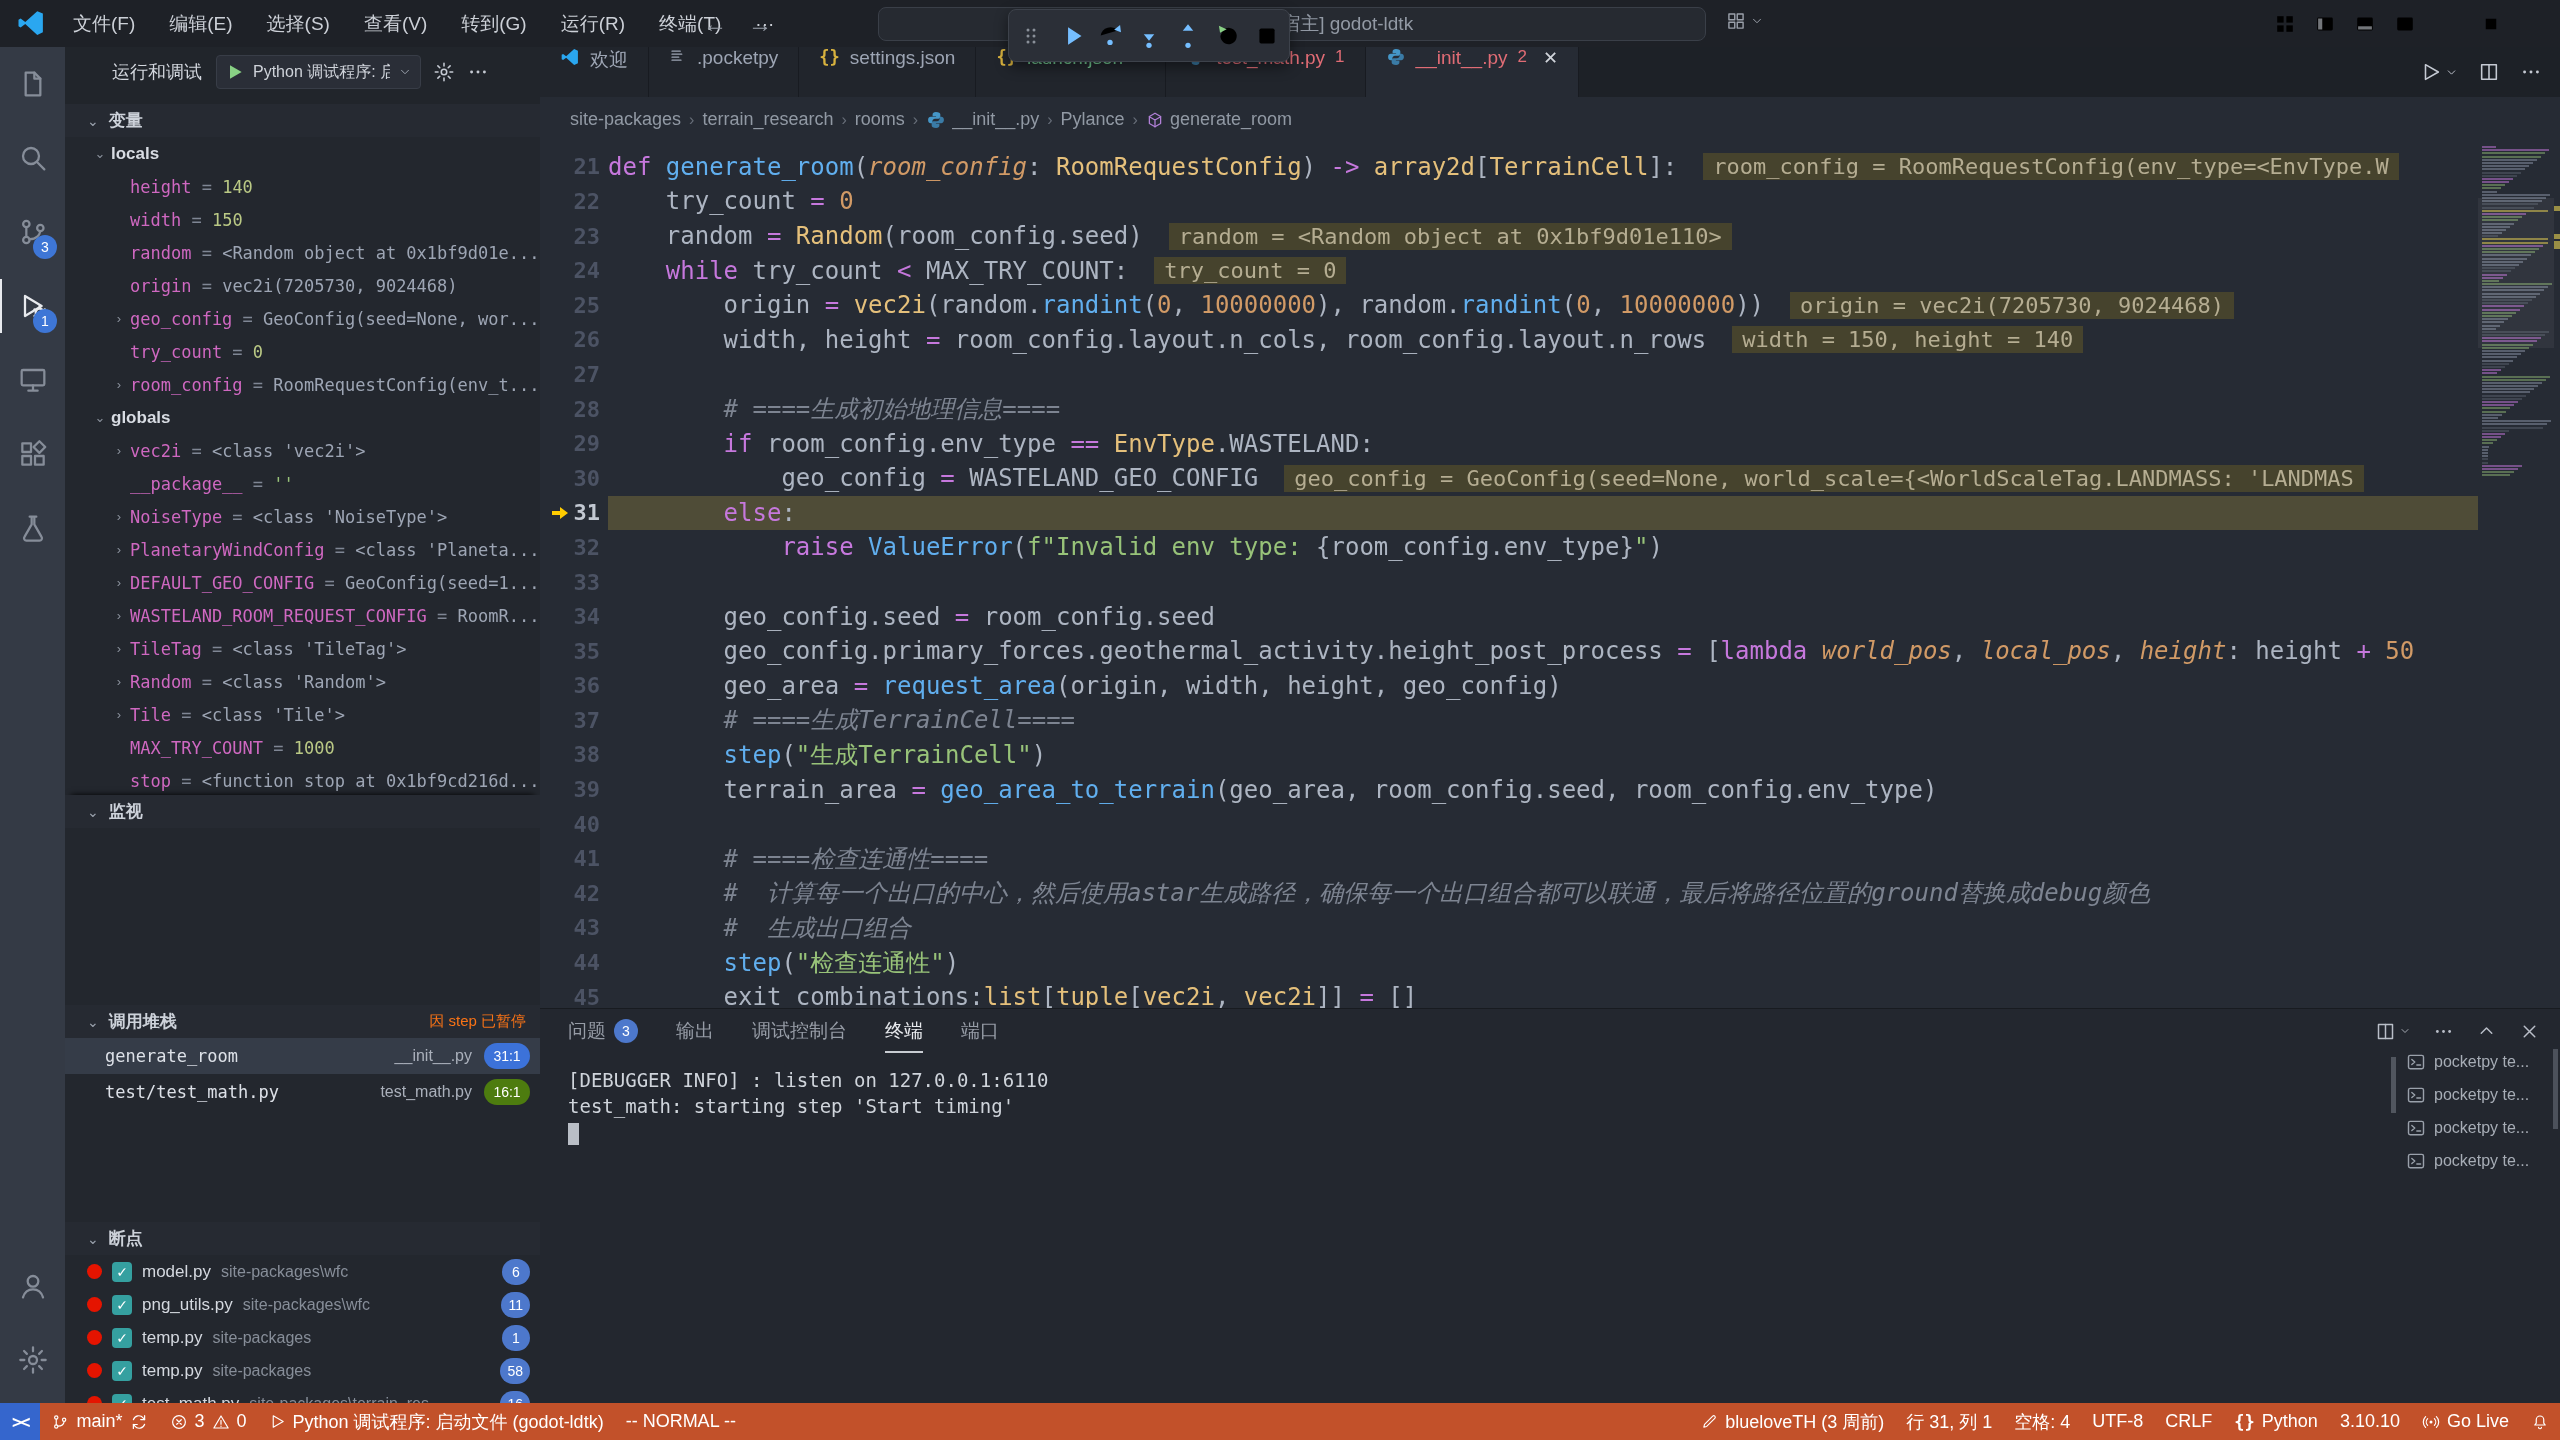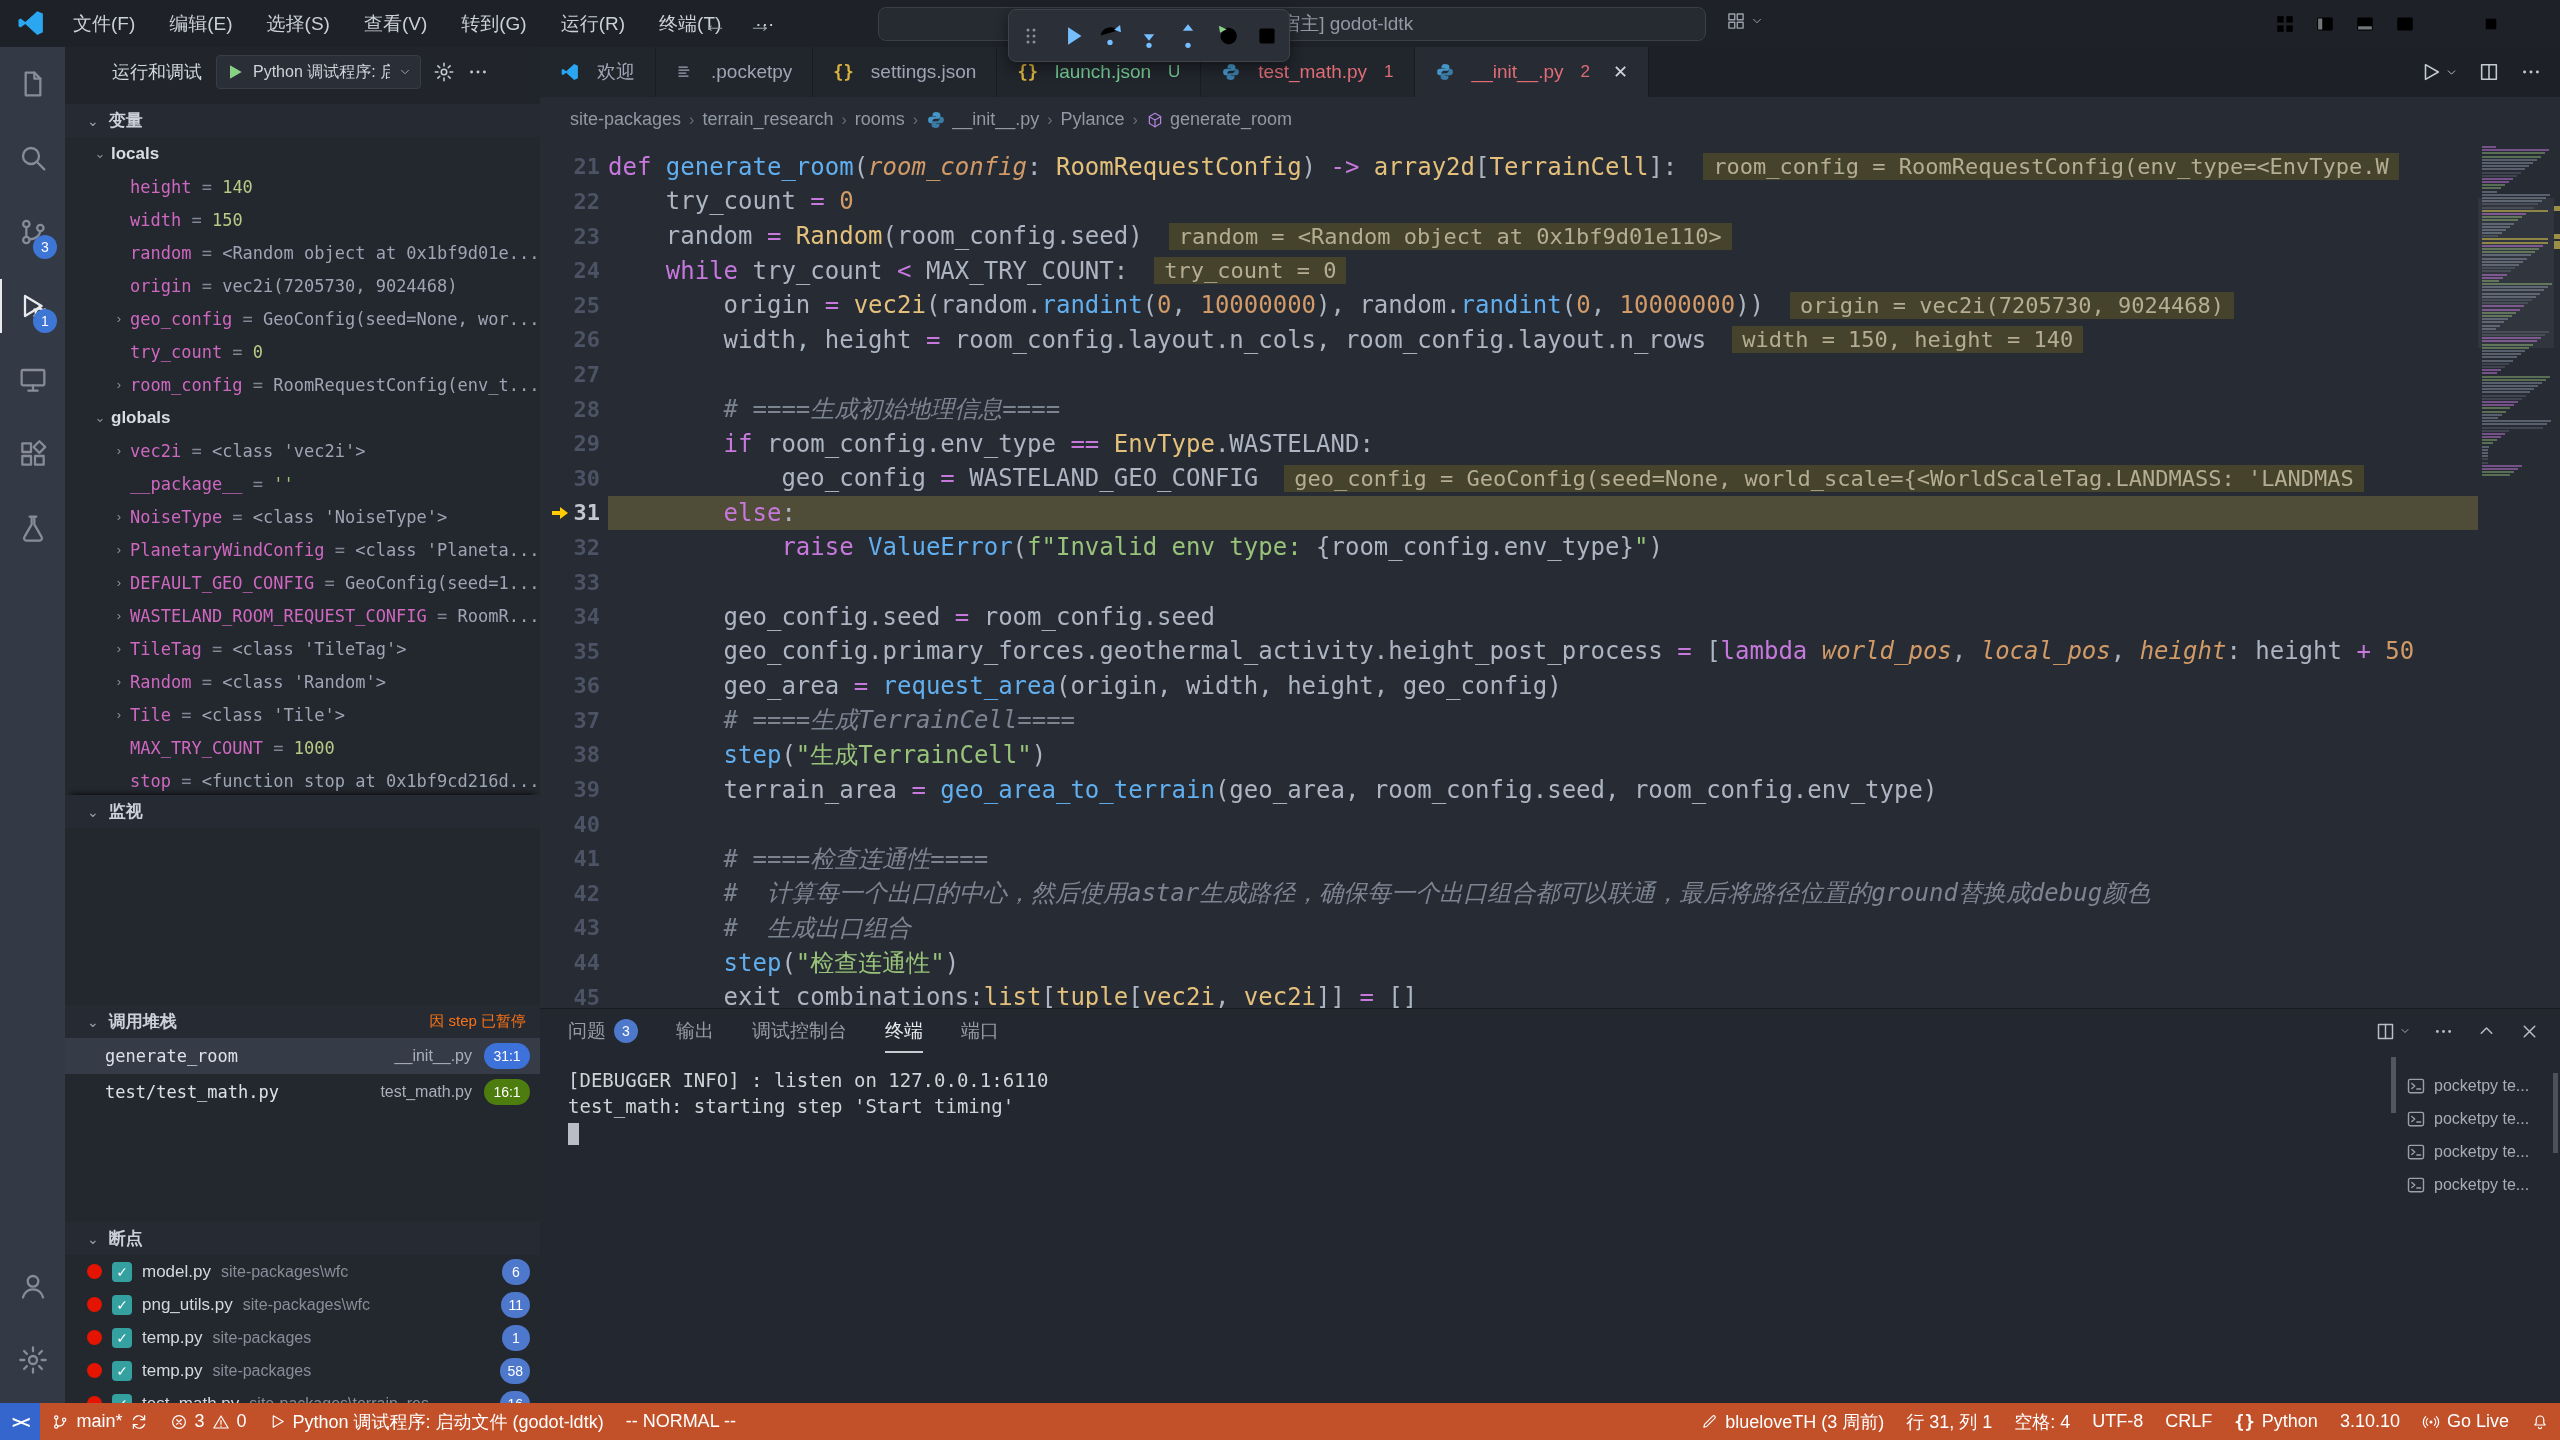--- a/index.html
+++ b/index.html
@@ -92,21 +92,21 @@
     display:flex; align-items:center; justify-content:center; flex:0 0 20px; }
   .bp-file { font-size:17px; color:#d4d8df; white-space:nowrap; }
   .bp-path { font-size:16px; color:#878e99; white-space:nowrap; overflow:hidden; flex:1; }
   .bp-count { min-width:28px; height:26px; border-radius:13px; background:#4d78cc; color:#fff; font-size:14px;
     display:flex; align-items:center; justify-content:center; padding:0 7px; }
 
   
   #editor { position:absolute; left:540px; top:47px; right:0; bottom:37px; background:#262b34; }
   #tabbar { position:absolute; top:0; left:0; right:0; height:50px; background:#1d2127; display:flex; }
   #tabs { display:flex; height:50px; }
-  .tab { display:flex; align-items:center; padding:0 20px; gap:17px; background:#21252c; border-right:1px solid #181b21;
+  .tab { display:flex; align-items:flex-start; padding:0 20px; gap:10px; background:#21252c; border-right:1px solid #181b21;
     font-size:19px; color:#9da5b4; white-space:nowrap; }
   .tab.active { background:#262b34; color:#a6adbb; }
   .tab.state-error .tab-label, .tab.state-error .tab-badge { color:#e06c75; }
   .tab.state-added .tab-label, .tab.state-added .tab-badge { color:#73c991; }
   .tab-badge { font-size:17px; }
   .tab-close { color:#d0d4da; font-size:18px; margin-left:6px; }
   .ticon-braces { color:#d8b23e; font-family:"DejaVu Sans Mono",monospace; font-weight:bold; font-size:17px; }
   #ed-actions { margin-left:auto; display:flex; align-items:center; gap:20px; padding-right:18px; color:#c5cad3; }
 
   #breadcrumb { position:absolute; top:50px; left:0; right:0; height:45px; display:flex; align-items:center;
@@ -142,21 +142,21 @@
   .ptab { display:flex; align-items:center; gap:8px; margin-right:38px; font-size:19px; color:#969ca6; height:44px; }
   .ptab.active { color:#e8eaee; box-shadow:inset 0 -2px 0 #c8ccd2; }
   .ptab-badge { min-width:24px; height:24px; border-radius:12px; background:#4d78cc; color:#fff; font-size:14px;
     display:flex; align-items:center; justify-content:center; }
   #panel-actions { margin-left:auto; display:flex; gap:22px; padding-right:20px; color:#b9bec8; }
   #term { position:absolute; left:0; right:160px; top:44px; bottom:0; padding:14px 0 0 28px; overflow:hidden; }
   .term-line { font-family:"DejaVu Sans Mono", monospace; font-size:19px; line-height:26px; white-space:pre; }
   .tt-t { color:#cfd4db; } .tt-y { color:#e2e210; } .tt-g { color:#8b929c; } .tt-b { color:#eef1f5; font-weight:bold; }
   .term-cursor { display:inline-block; width:11px; height:22px; background:#b9bec6; vertical-align:middle; }
   #term-scroll { position:absolute; right:164px; top:48px; width:5px; height:56px; background:#6f7680; opacity:.6; }
-  #term-side { position:absolute; right:0; top:60px; width:160px; bottom:0; }
+  #term-side { position:absolute; right:0; top:36px; width:160px; bottom:0; }
   .tside-row { height:33px; display:flex; align-items:center; gap:8px; padding-left:6px; color:#a7adb6; }
   .tside-row .ico { color:#9aa1ab; }
   .tside-label { font-size:16px; white-space:nowrap; overflow:hidden; }
   #tside-scroll { position:absolute; right:2px; top:4px; width:5px; height:80px; background:#4c515b; }
 
   
   #statusbar { position:absolute; left:0; right:0; bottom:0; height:37px; background:#c2512a; display:flex;
     color:#fff; font-size:18px; z-index:50; }
   .sb-item { display:flex; align-items:center; gap:7px; padding:0 11px; height:37px; white-space:nowrap; }
   .sb-item .ico svg { stroke-width:1.6; }

